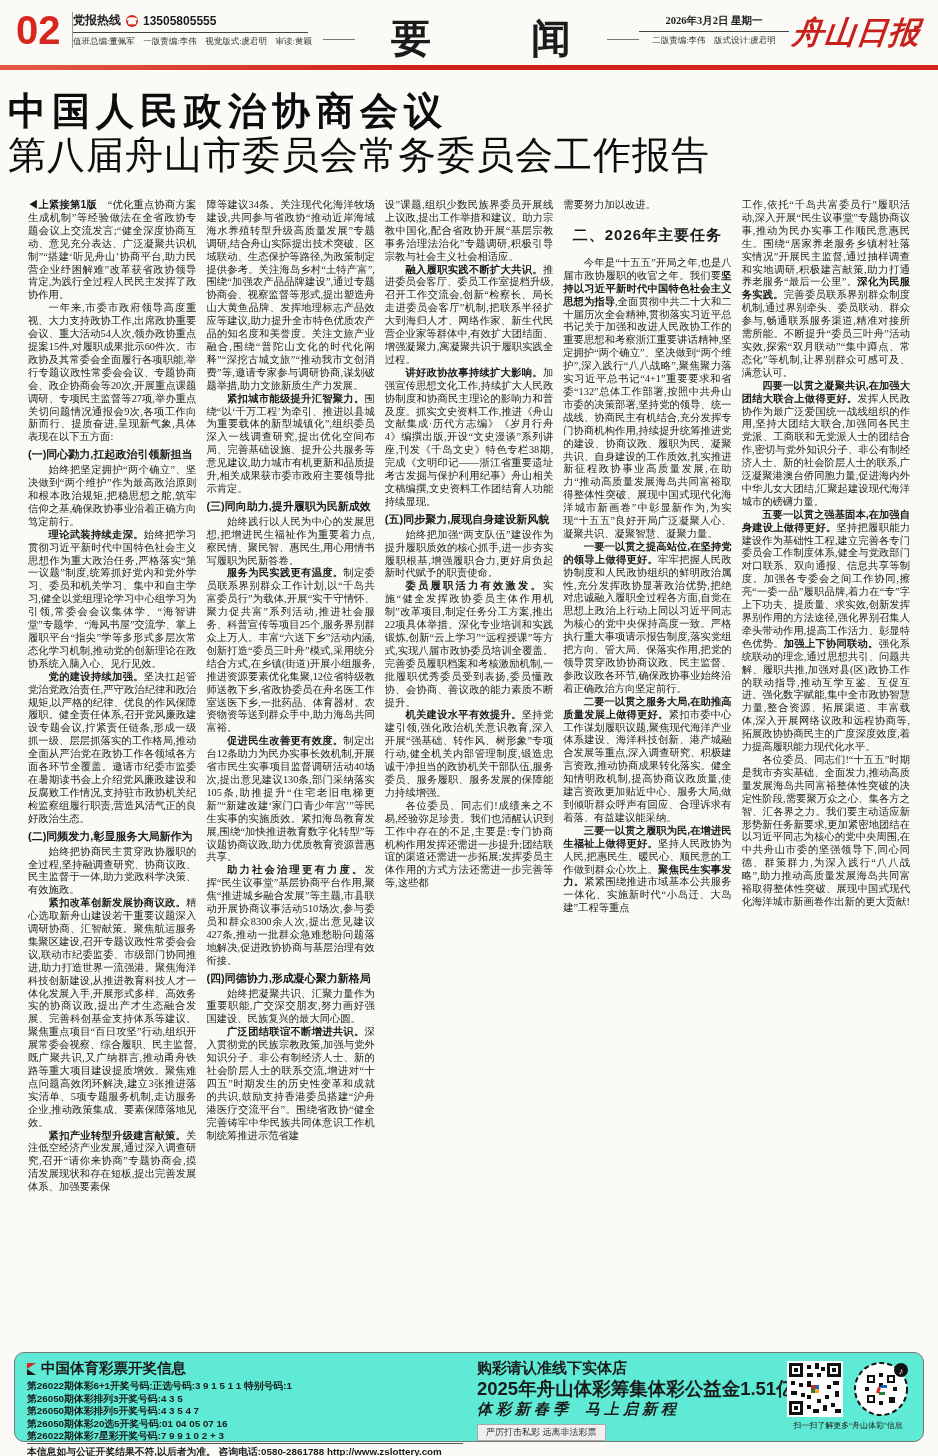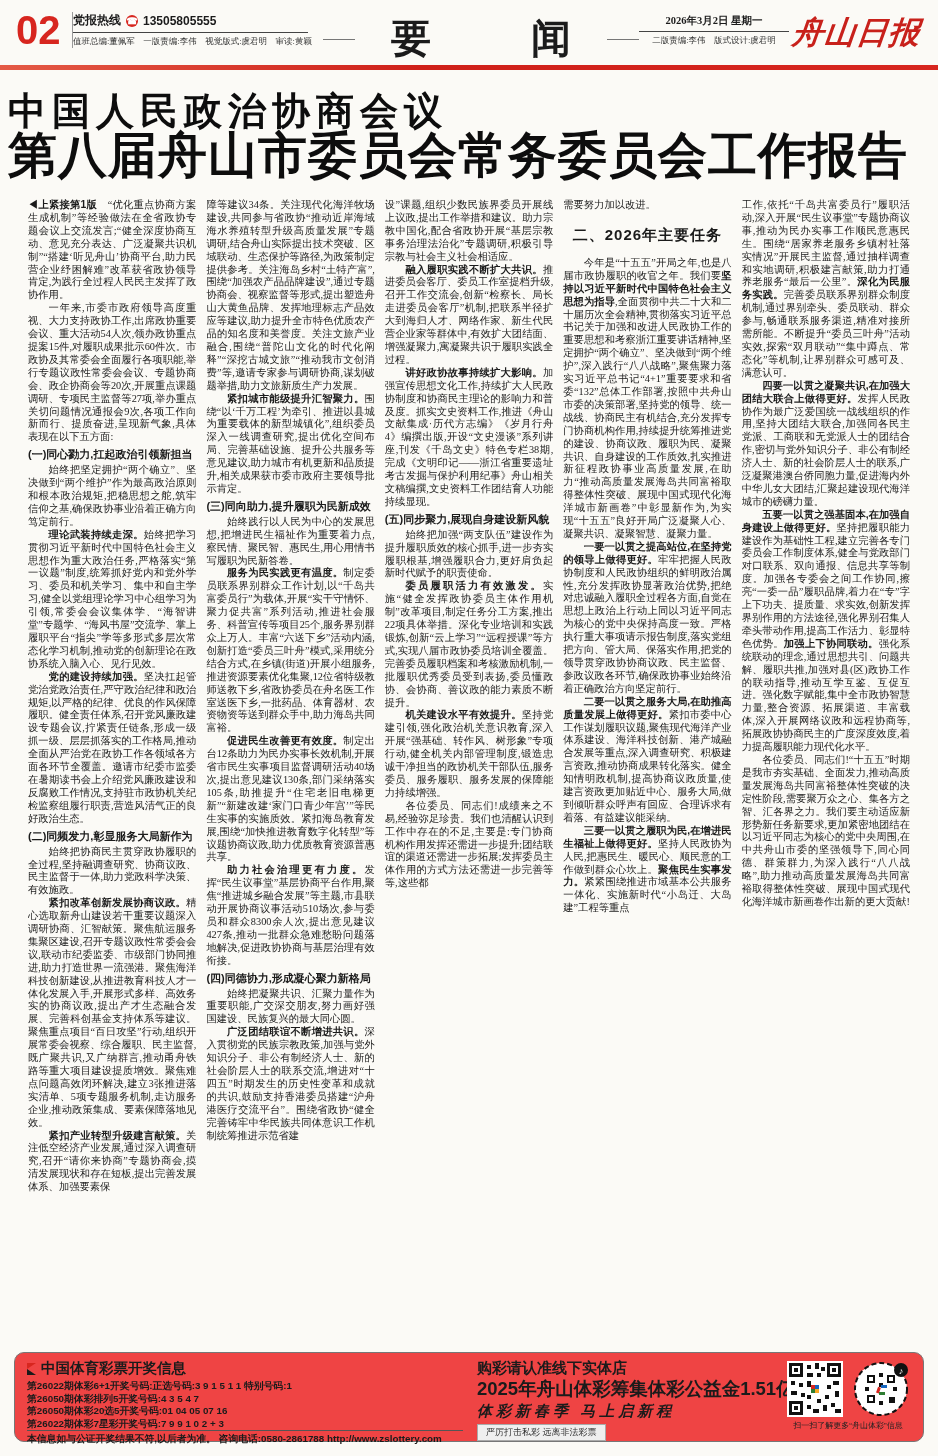--- a/index.html
+++ b/index.html
@@ -24,42 +24,42 @@
   .hdr-right{width:150px;text-align:center;margin-top:6px;}
   .dateline{font-size:10.5px;font-weight:bold;white-space:nowrap;}
   .hdr-right .hot-rule{width:100%;margin:3px 0;}
   .staff2{font-size:8.5px;color:#333;white-space:nowrap;}
   .masthead{width:135px;font-size:31px;font-weight:900;font-style:italic;color:#c8211b;
     font-family:"Liberation Serif",serif;letter-spacing:1px;line-height:50px;text-align:center;transform:skewX(-6deg);}
   .redbar{height:5px;margin-top:5px;background:linear-gradient(90deg,#e45a46,#cf2019 45%,#d7261f);}
   
   .headline{text-align:left;margin:20px 8px 14px 8px;font-family:"Liberation Sans",sans-serif;color:#0d0d0d;}
   .hl1{font-size:38px;font-weight:900;letter-spacing:6px;line-height:42px;}
-  .hl2{font-size:49px;font-weight:700;letter-spacing:1px;line-height:47px;}
+  .hl2{font-size:38px;font-weight:400;letter-spacing:1px;line-height:47px;}
   
   .cols{display:flex;gap:10px;padding:0 28px;height:1152px;overflow:hidden;margin-top:20px;}
   .col{flex:1;overflow:hidden;text-align:justify;}
   .bp{font-size:10.3px;line-height:12.9px;margin:0;text-indent:2em;text-align:justify;}
   .bp.noind{text-indent:0;}
   .bl{font-weight:bold;font-family:"Liberation Sans",sans-serif;}
   .sec-h{font-family:"Liberation Sans",sans-serif;font-weight:bold;font-size:11px;line-height:15px;margin:3px 0 2px 0;}
   .sec-hc{font-family:"Liberation Sans",sans-serif;font-weight:bold;font-size:15px;text-align:center;margin:14px 0 12px 0;letter-spacing:1px;}
   
   .bbox{position:absolute;left:14px;right:14px;top:1352px;height:90px;border:1.5px solid #777;border-radius:10px;
-    display:flex;padding:6px 12px 4px 12px;box-sizing:border-box;background:#ef4444;font-family:"Liberation Sans",sans-serif;}
+    display:flex;padding:6px 12px 4px 12px;box-sizing:border-box;background:#5eead4;font-family:"Liberation Sans",sans-serif;}
   .lot{width:436px;display:flex;flex-direction:column;}
   .lot-title{display:flex;align-items:center;gap:5px;font-size:14.5px;font-weight:800;margin-bottom:2px;}
   .lot-flag{width:0;height:0;border-top:6px solid #d7261f;border-bottom:6px solid #1a1a1a;border-right:9px solid transparent;}
   .lot-line{font-size:9.8px;font-weight:600;line-height:12.6px;white-space:nowrap;}
   .lot-disc{border-top:1px solid #555;margin-top:auto;padding-top:2px;font-size:9.8px;font-weight:700;white-space:nowrap;}
   .ad{flex:1;display:flex;padding-left:14px;}
   .ad-text{width:308px;}
   .ad-l1{font-size:15px;font-weight:bold;line-height:18px;}
   .ad-l2{font-size:18.5px;font-weight:800;line-height:23px;white-space:nowrap;}
-  .ad-slogan{font-family:Liberation Sans, sans-serif;font-style:italic;font-weight:900;font-size:15px;letter-spacing:4px;line-height:20px;margin-top:1px;}
+  .ad-slogan{font-family:Liberation Mono, monospace;font-style:italic;font-weight:900;font-size:15px;letter-spacing:4px;line-height:20px;margin-top:1px;}
   .ad-warn{display:inline-block;border:1px solid #aaa;background:#efefef;color:#333;font-size:9px;padding:1px 8px;margin-top:2px;}
   .qrzone{flex:1;display:flex;flex-direction:column;align-items:center;justify-content:flex-start;}
   .qrs{display:flex;gap:10px;align-items:center;margin-top:2px;}
   .qr-cap{font-size:8px;margin-top:3px;color:#222;}
   svg{display:block;}
 </style>
 </head>
 <body>
 
 <div class="hdr">
@@ -144,20 +144,21 @@
   </div>
 
 <div class="bbox">
   <div class="lot">
     <div class="lot-title">
       <span class="lot-flag"></span>
       <span>中国体育彩票开奖信息</span>
     </div>
     <div>
         <div class="lot-line">第26022期体彩6+1开奖号码:正选号码:3 9 1 5 1 1 特别号码:1</div>
+        <div class="lot-line">第26050期体彩排列3开奖号码:4 3 5</div>
         <div class="lot-line">第26050期体彩排列5开奖号码:4 3 5 4 7</div>
         <div class="lot-line">第26050期体彩20选5开奖号码:01 04 05 07 16</div>
         <div class="lot-line">第26022期体彩7星彩开奖号码:7 9 9 1 0 2 + 3</div>
       </div>
     <div class="lot-disc">本信息如与公证开奖结果不符,以后者为准。 咨询电话:0580-2861788  http://www.zslottery.com</div>
   </div>
   <div class="ad">
     <div class="ad-text">
       <div class="ad-l1">购彩请认准线下实体店</div>
       <div class="ad-l2">2025年舟山体彩筹集体彩公益金1.51亿元</div>

